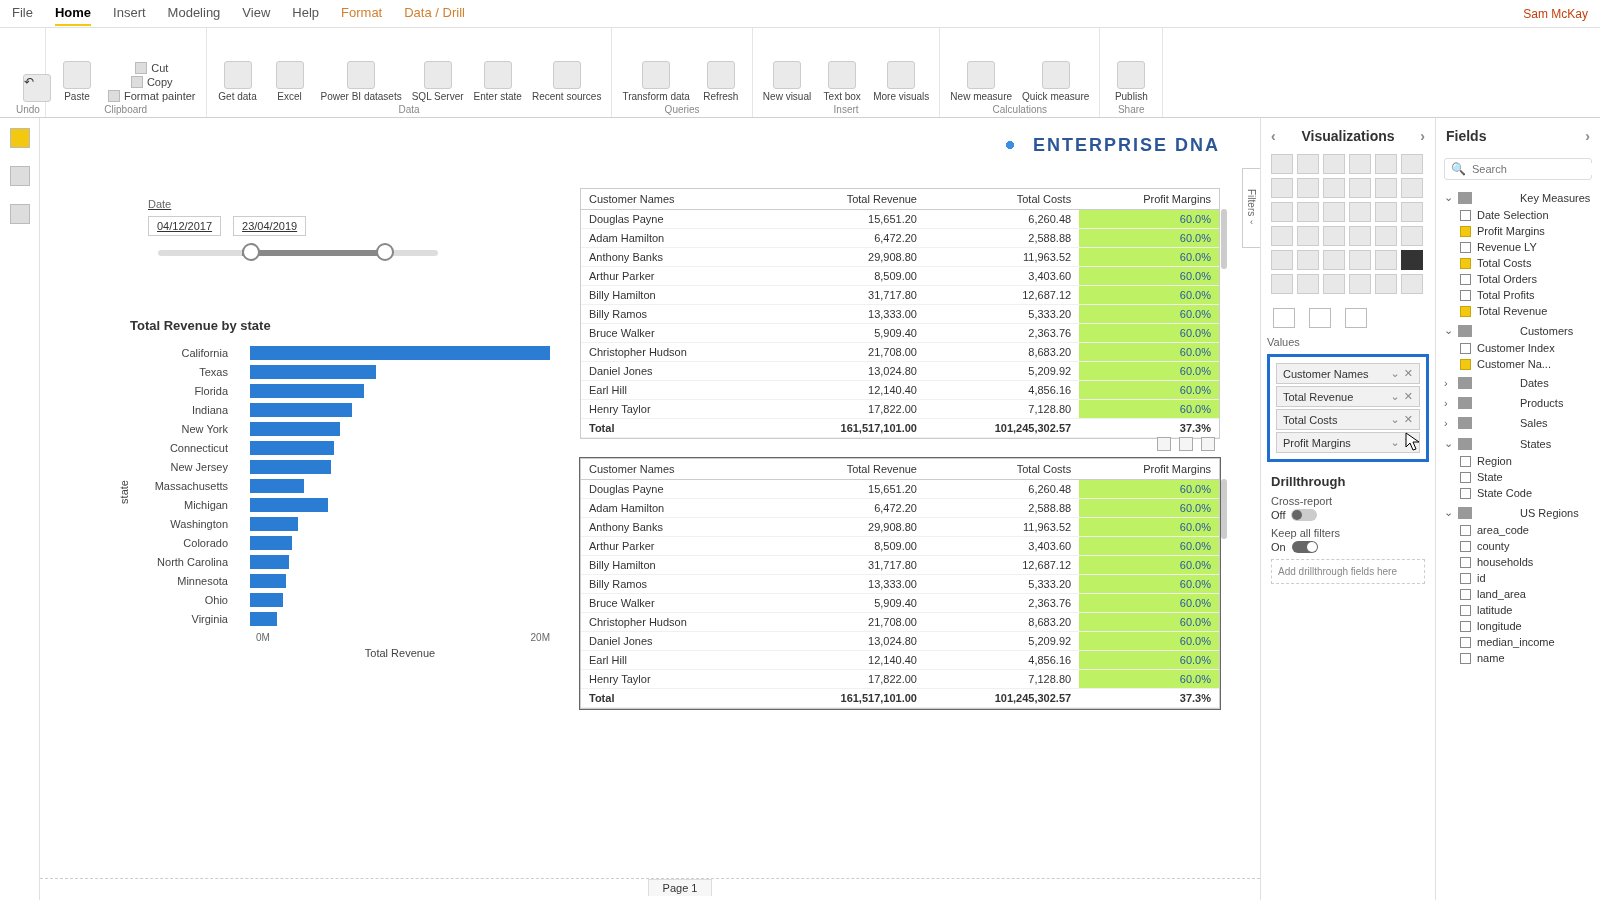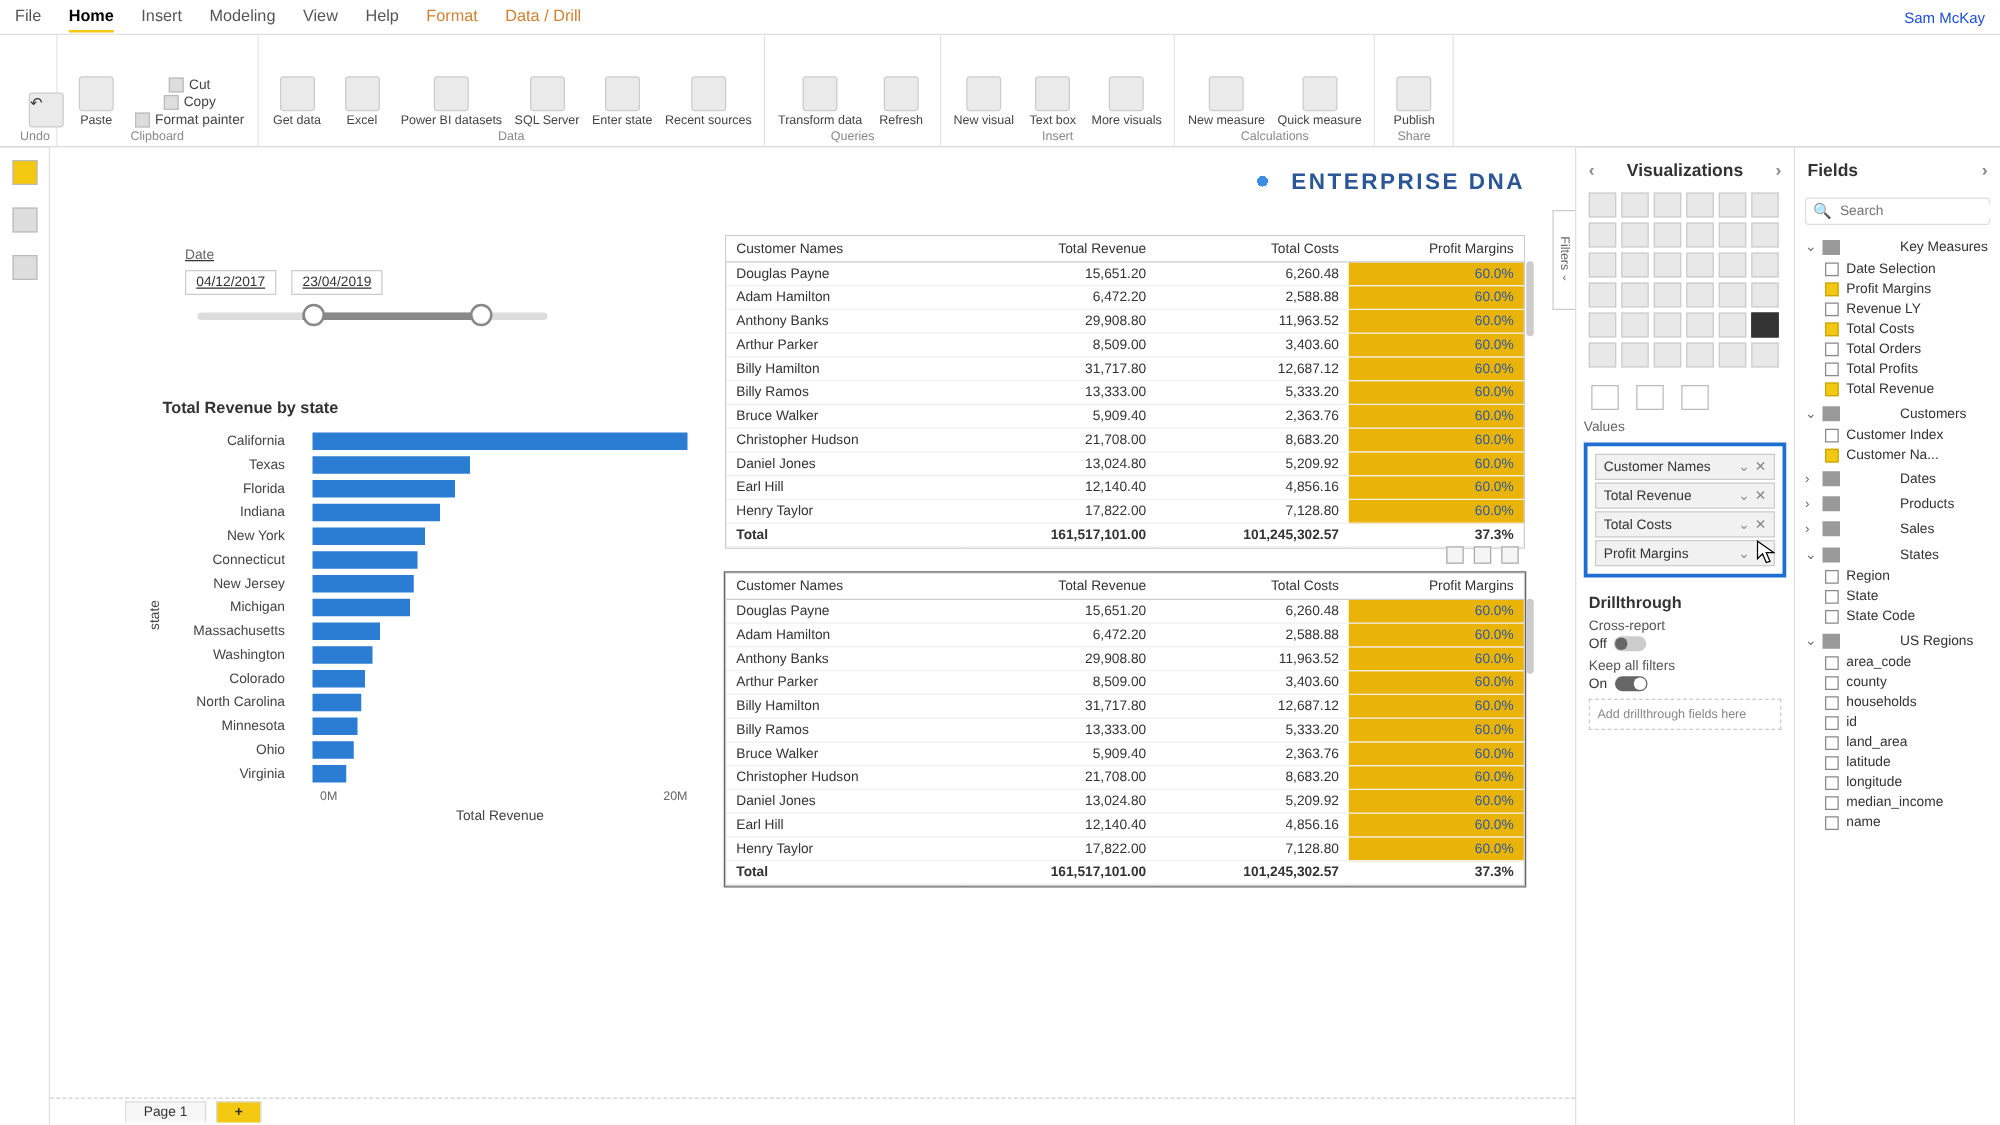--- a/index.html
+++ b/index.html
@@ -2,21 +2,21 @@
 <html><head>
 <meta charset="utf-8">
 <style>
 * { box-sizing: border-box; margin: 0; padding: 0; font-family: "Segoe UI", sans-serif; }
 body { width: 1600px; height: 900px; background: #fff; overflow: hidden; font-size: 12px; color: #333; }
 .top-bar { display: flex; justify-content: space-between; align-items: center; height: 28px; padding: 0 12px; border-bottom: 1px solid #e0e0e0; }
 .menus { display: flex; gap: 22px; }
 .menu-item { font-size: 13px; color: #555; cursor: pointer; padding: 4px 0; }
 .menu-item.active { color: #000; border-bottom: 2px solid #f2c811; font-weight: 600; }
 .menu-item.orange { color: #d08030; }
-.user { font-size: 12px; color: #1d4ed8; }
+.user { font-size: 12px; color: #c2410c; }
 .ribbon { display: flex; height: 90px; border-bottom: 1px solid #d0d0d0; padding-left: 6px; }
 .ribbon-group { display: flex; flex-direction: column; justify-content: space-between; border-right: 1px solid #e5e5e5; padding: 4px 10px 2px 10px; }
 .ribbon-row { display: flex; align-items: flex-end; gap: 10px; flex: 1; }
 .ribbon-btn { display: flex; flex-direction: column; align-items: center; justify-content: flex-end; gap: 2px; min-width: 42px; cursor: pointer; }
 .ribbon-btn .ico { width: 28px; height: 28px; background: #eaeaea; border: 1px solid #ccc; border-radius: 3px; }
 .ribbon-btn .lbl { font-size: 10px; text-align: center; color: #444; line-height: 1.1; }
 .ribbon-group-label { font-size: 10px; color: #888; text-align: center; padding-top: 2px; }
 .small-stack { display: flex; flex-direction: column; gap: 2px; font-size: 11px; color: #444; align-items: center; }
 .small-stack div { display: flex; gap: 4px; align-items: center; cursor: pointer; }
 .small-stack .mini-ico { width: 12px; height: 12px; background: #ddd; border: 1px solid #bbb; }
@@ -42,21 +42,21 @@
 .bar-fill { height: 14px; background: #2b7cd3; }
 .bar-axis { display: flex; justify-content: space-between; padding-left: 126px; font-size: 10px; color: #666; margin-top: 4px; }
 .bar-ylabel { position: absolute; left: -18px; top: 50%; transform: rotate(-90deg); font-size: 11px; color: #444; }
 .bar-xlabel { text-align: center; padding-left: 120px; font-size: 11px; color: #444; margin-top: 4px; }
 .data-table { position: absolute; border: 1px solid #ccc; background: #fff; font-size: 11px; }
 .data-table.selected { outline: 1px solid #666; }
 .tbl { width: 100%; border-collapse: collapse; }
 .tbl th { text-align: left; padding: 4px 8px; font-weight: 400; border-bottom: 1px solid #ccc; background: #fff; }
 .tbl th.num, .tbl td.num { text-align: right; }
 .tbl td { padding: 3px 8px; border-bottom: 1px solid #f0f0f0; }
-.tbl .pm-cell { background: #eab308; color: #2c5aa0; text-align: right; }
+.tbl .pm-cell { background: #bef264; color: #2c5aa0; text-align: right; }
 .tbl tfoot td { font-weight: 700; border-top: 1px solid #999; }
 .viz-header-icons { position: absolute; top: -22px; right: 4px; display: flex; gap: 8px; }
 .viz-header-icons .vhi { width: 14px; height: 14px; border: 1px solid #aaa; background: #f5f5f5; cursor: pointer; }
 .table-scroll { position: absolute; right: -8px; top: 20px; width: 6px; height: 60px; background: #ccc; border-radius: 3px; }
 .right-panels { display: flex; }
 .panel { border-left: 1px solid #e0e0e0; display: flex; flex-direction: column; }
 .panel-viz { width: 175px; }
 .panel-fields { width: 165px; }
 .panel-header { display: flex; justify-content: space-between; align-items: center; padding: 10px 10px; font-weight: 600; font-size: 14px; }
 .panel-header .chev { color: #888; cursor: pointer; }
@@ -81,21 +81,21 @@
 .field-tree { padding: 4px 6px; overflow-y: auto; font-size: 11px; }
 .tree-group { margin-bottom: 2px; }
 .tree-head { display: flex; align-items: center; gap: 4px; padding: 3px 2px; cursor: pointer; }
 .tree-head .exp { color: #666; width: 10px; }
 .tree-head .tico { width: 14px; height: 12px; background: #999; }
 .tree-head .tlabel { font-weight: 400; padding-left: 44px; }
 .tree-items { padding-left: 18px; }
 .tree-item { display: flex; align-items: center; gap: 6px; padding: 2px 0; cursor: pointer; }
 .tree-item .cb { width: 11px; height: 11px; border: 1px solid #888; display: inline-block; }
 .tree-item .cb.checked { background: #f2c811; border-color: #c9a50d; }
-.page-footer { position: absolute; left: 0; right: 0; bottom: 0; height: 22px; border-top: 1px dashed #ccc; display: flex; align-items: center; padding-left: 60px; gap: 8px; }
+.page-footer { position: absolute; left: 0; right: 0; bottom: 0; height: 22px; border-top: 1px dashed #ccc; display: flex; align-items: center; padding-left: 60px; gap: 20px; flex-direction: column; }
 .page-tab { padding: 2px 14px; font-size: 11px; border: 1px solid #ddd; border-bottom: none; background: #f7f7f7; cursor: pointer; }
 .page-tab.add { background: #f2c811; font-weight: 700; }
 .cursor-img { position: absolute; width: 16px; height: 20px; pointer-events: none; }
 </style>
 </head>
 <body>
 
 <div class="top-bar">
   <div class="menus" id="menus">
       <div class="menu-item">File</div>
@@ -296,29 +296,29 @@
                 <div class="bar-fill" style="width:28.000000000000004%"></div>
               </div>
             </div>
             <div class="bar-row">
               <div class="bar-label">New Jersey</div>
               <div class="bar-track">
                 <div class="bar-fill" style="width:27%"></div>
               </div>
             </div>
             <div class="bar-row">
+              <div class="bar-label">Massachusetts</div>
+              <div class="bar-track">
+                <div class="bar-fill" style="width:18%"></div>
+              </div>
+            </div>
+            <div class="bar-row">
               <div class="bar-label">Michigan</div>
               <div class="bar-track">
                 <div class="bar-fill" style="width:26%"></div>
-              </div>
-            </div>
-            <div class="bar-row">
-              <div class="bar-label">Massachusetts</div>
-              <div class="bar-track">
-                <div class="bar-fill" style="width:18%"></div>
               </div>
             </div>
             <div class="bar-row">
               <div class="bar-label">Washington</div>
               <div class="bar-track">
                 <div class="bar-fill" style="width:16%"></div>
               </div>
             </div>
             <div class="bar-row">
               <div class="bar-label">Colorado</div>

